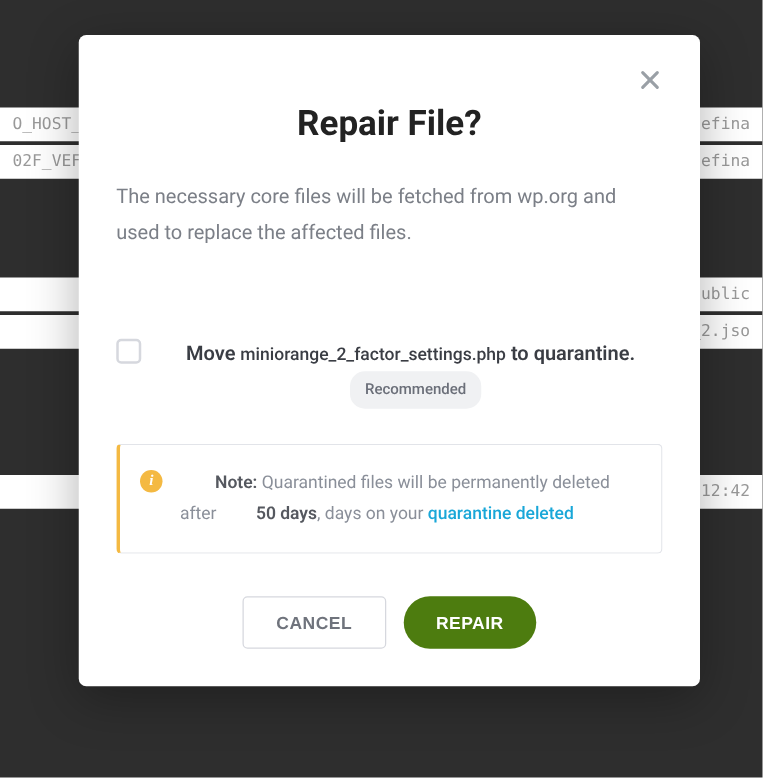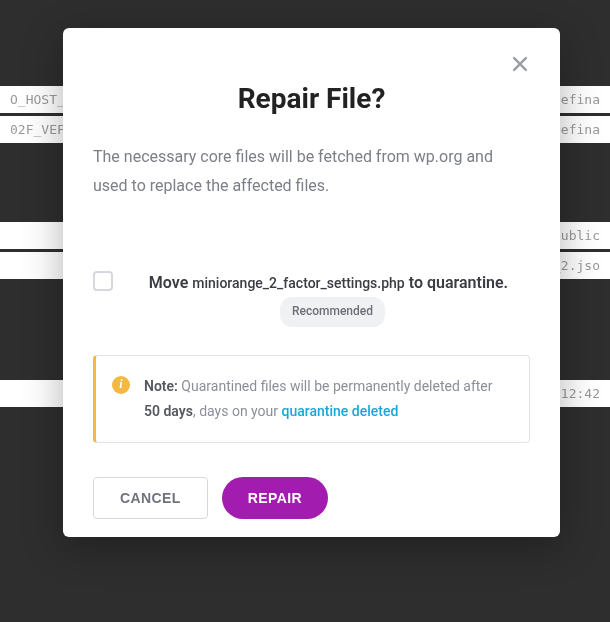--- a/index.html
+++ b/index.html
@@ -31,21 +31,21 @@
   .strip5 { top: 380px; justify-content: flex-end; }
 
   .modal {
     position: absolute;
     top: 28px;
     left: 63px;
     width: 497px;
     background: #fff;
     border-radius: 6px;
     box-shadow: 0 10px 40px rgba(0,0,0,0.3);
-    padding: 26px 30px 18px 30px;
+    padding: 26px 30px 30px 30px;
   }
 
   .close-row {
     display: flex;
     justify-content: flex-end;
     margin-bottom: 8px;
   }
   .close-icon {
     width: 20px; height: 20px;
     color: #9aa0a6;
@@ -123,44 +123,44 @@
     font-weight: 700;
     font-size: 12px;
     flex-shrink: 0;
     margin-top: 2px;
   }
   .note-text {
     font-size: 14px;
     color: #8a8f99;
     line-height: 1.8;
   }
-  .note-text b { color: #55585f; font-weight: 600; }
+  .note-text b { color: #55585f; font-weight: 600; margin-left: 28px; }
   .note-text a { color: #19a7d8; text-decoration: none; font-weight: 500; }
 
   .button-row {
     display: flex;
-    justify-content: flex-start;
+    justify-content: center;
     gap: 14px;
   }
   .btn {
     font-size: 14px;
     font-weight: 600;
     letter-spacing: 0.4px;
     padding: 12px 26px;
     border-radius: 4px;
     cursor: pointer;
     border: none;
   }
   .btn-cancel {
     background: #fff;
     color: #6f737c;
     border: 1px solid #d6d8de;
   }
   .btn-primary {
-    background: #a21caf;
+    background: #4d7c0f;
     color: #fff;
     border-radius: 21px;
   }
 </style>
 </head>
 <body>
 
 <div class="backdrop-strip strip1">
   <span>O_HOST_</span>
     <span>defina</span>

